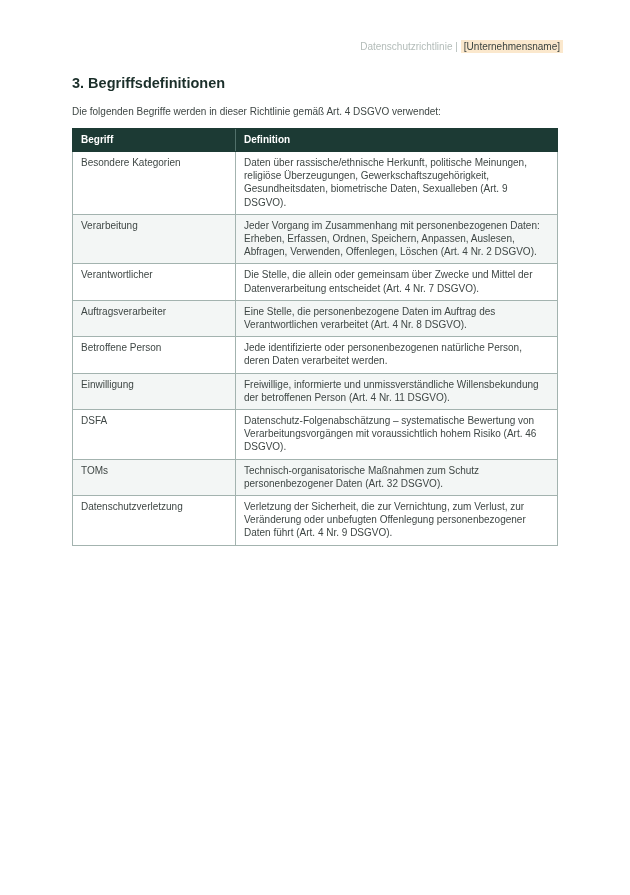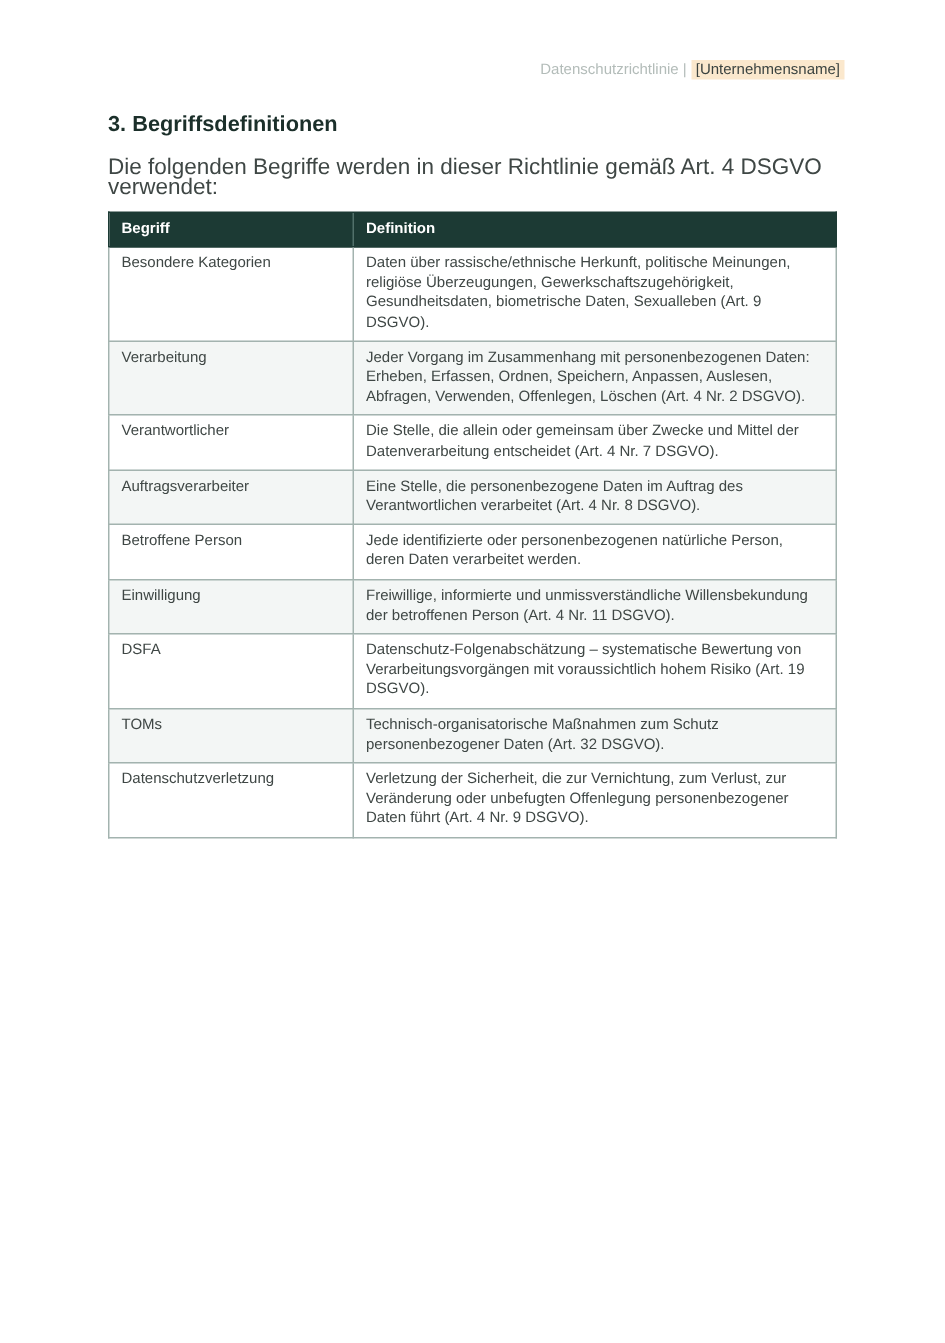--- a/index.html
+++ b/index.html
@@ -36,21 +36,21 @@
 
   .content{position:absolute;top:74px;left:72px;width:486px;}
 
   h1.section-title{
     margin:0 0 13px 0;
     font-size:14.5px;line-height:18px;font-weight:bold;
     color:var(--title-color);
   }
   p.intro{
     margin:0 0 10px 0;
-    font-size:15px;line-height:13px;
+    font-size:10px;line-height:13px;
     color:var(--text-body);
   }
 
   table.def-table{
     width:100%;
     border-collapse:collapse;
     table-layout:fixed;
   }
   table.def-table col.c-term{width:163px;}
   table.def-table th{
@@ -125,21 +125,21 @@
         <tr>
           <td>Betroffene Person</td>
           <td>Jede identifizierte oder personenbezogenen natürliche Person, deren Daten verarbeitet werden.</td>
         </tr>
         <tr>
           <td>Einwilligung</td>
           <td>Freiwillige, informierte und unmissverständliche Willensbekundung der betroffenen Person (Art. 4 Nr. 11 DSGVO).</td>
         </tr>
         <tr>
           <td>DSFA</td>
-          <td>Datenschutz-Folgenabschätzung – systematische Bewertung von Verarbeitungsvorgängen mit voraussichtlich hohem Risiko (Art. 19 DSGVO).</td>
+          <td>Datenschutz-Folgenabschätzung – systematische Bewertung von Verarbeitungsvorgängen mit voraussichtlich hohem Risiko (Art. 46 DSGVO).</td>
         </tr>
         <tr>
           <td>TOMs</td>
           <td>Technisch-organisatorische Maßnahmen zum Schutz personenbezogener Daten (Art. 32 DSGVO).</td>
         </tr>
         <tr>
           <td>Datenschutzverletzung</td>
           <td>Verletzung der Sicherheit, die zur Vernichtung, zum Verlust, zur Veränderung oder unbefugten Offenlegung personenbezogener Daten führt (Art. 4 Nr. 9 DSGVO).</td>
         </tr>
       </tbody>

